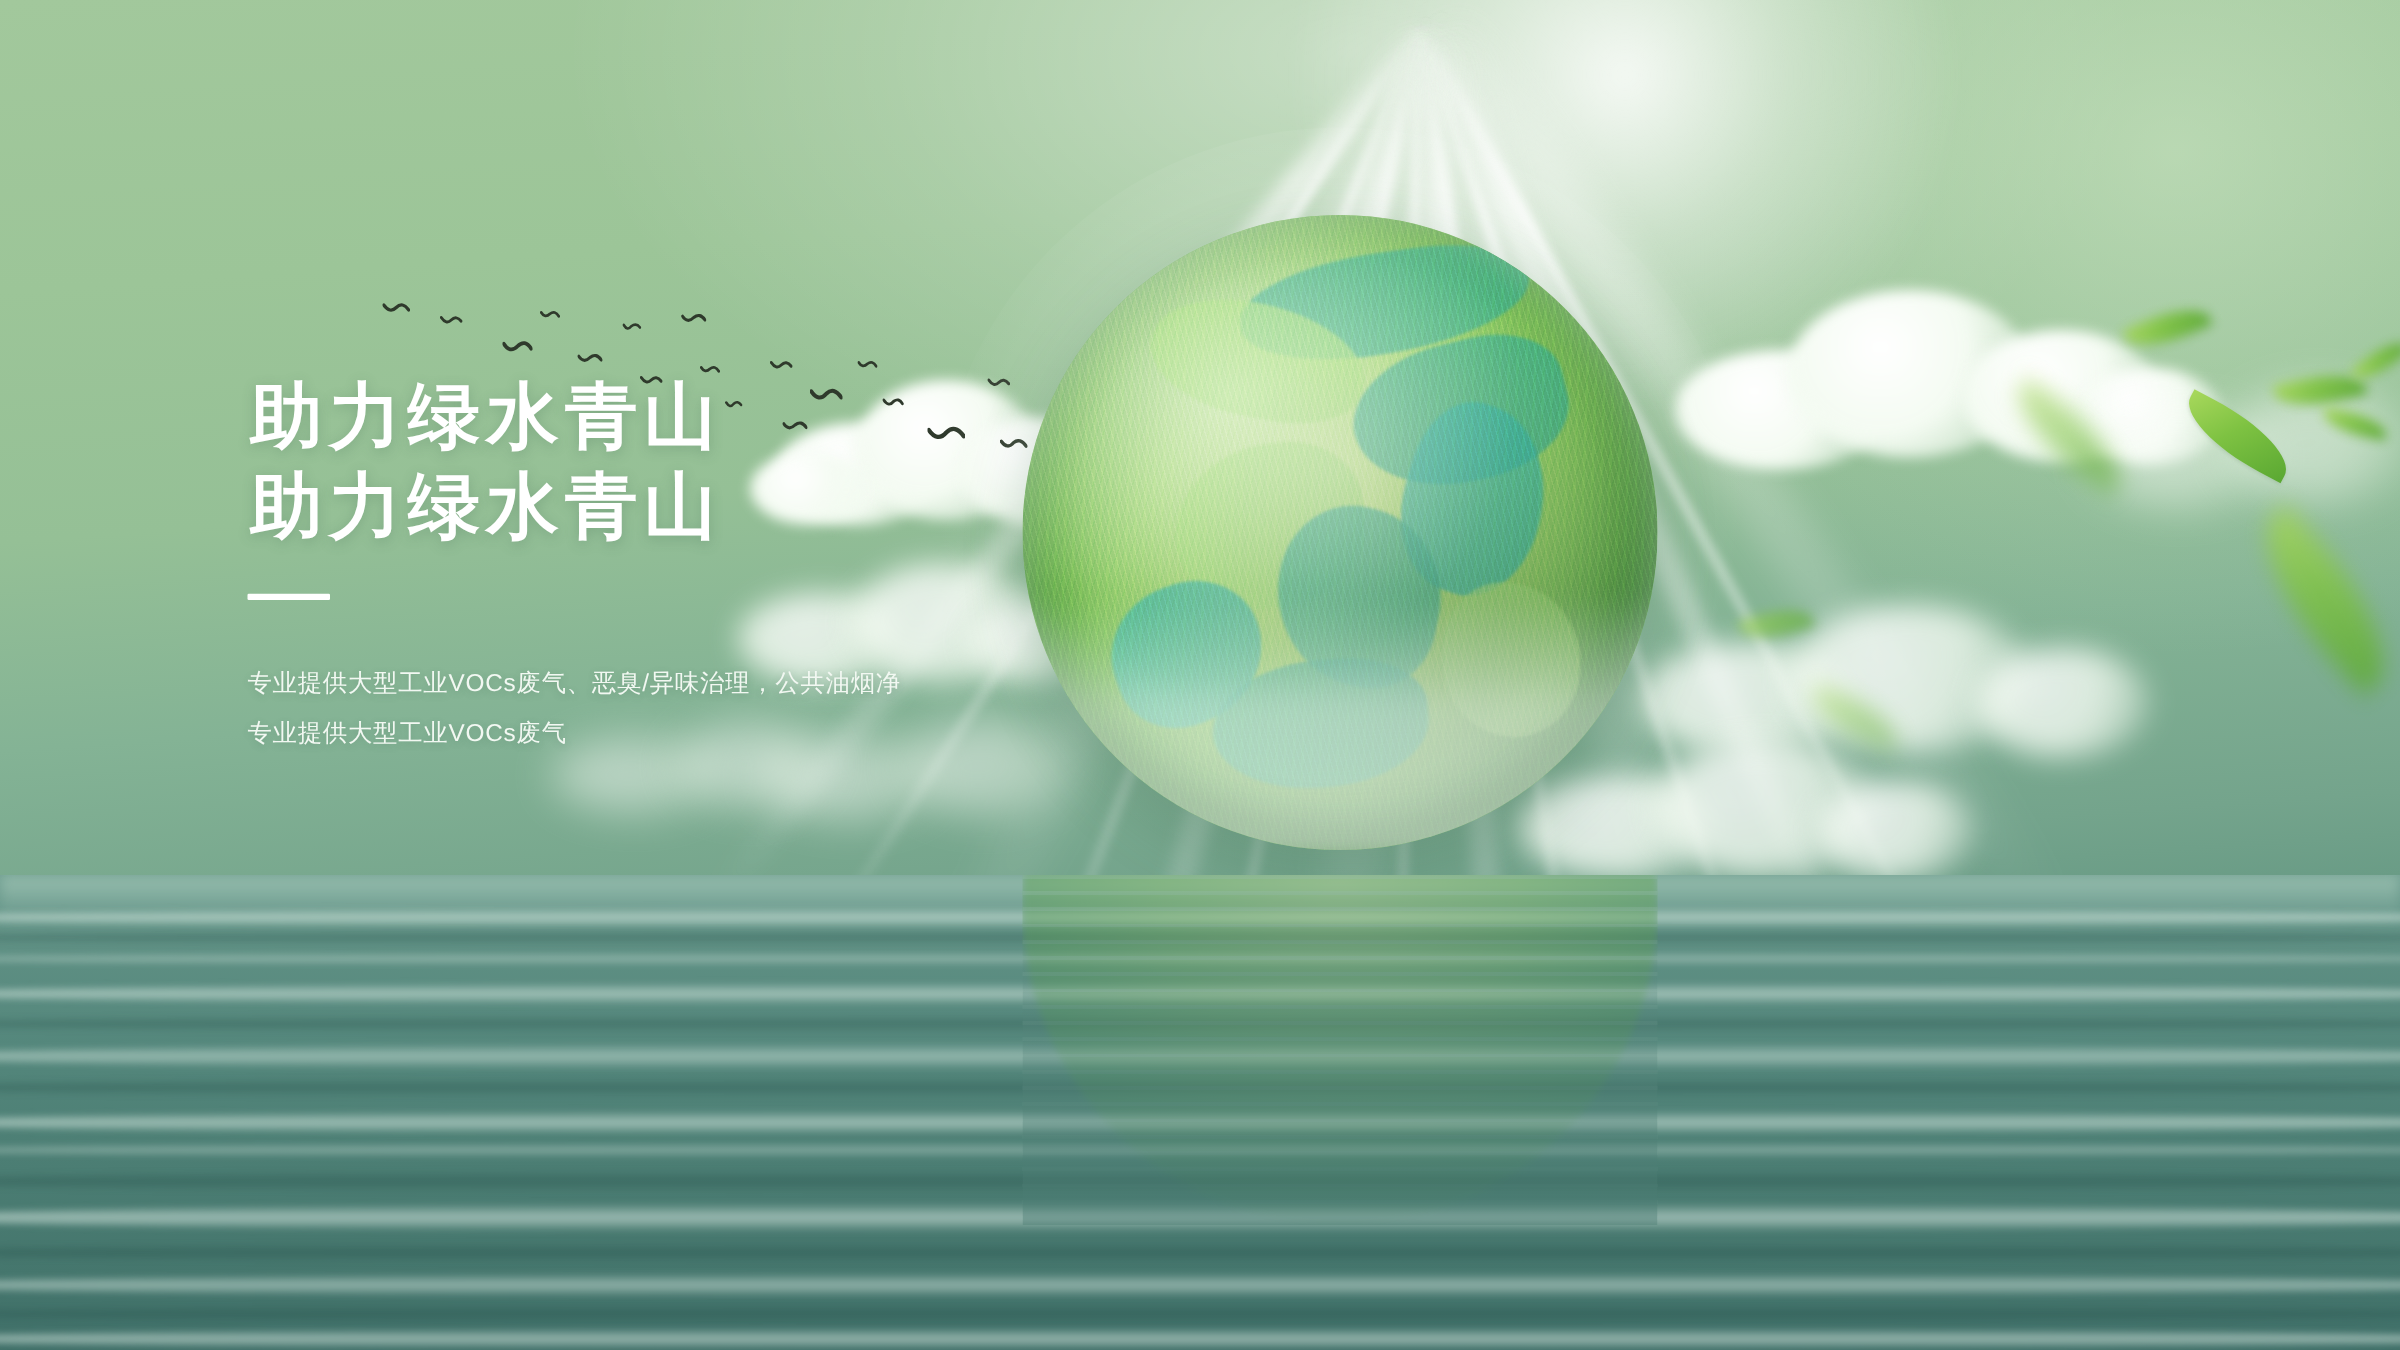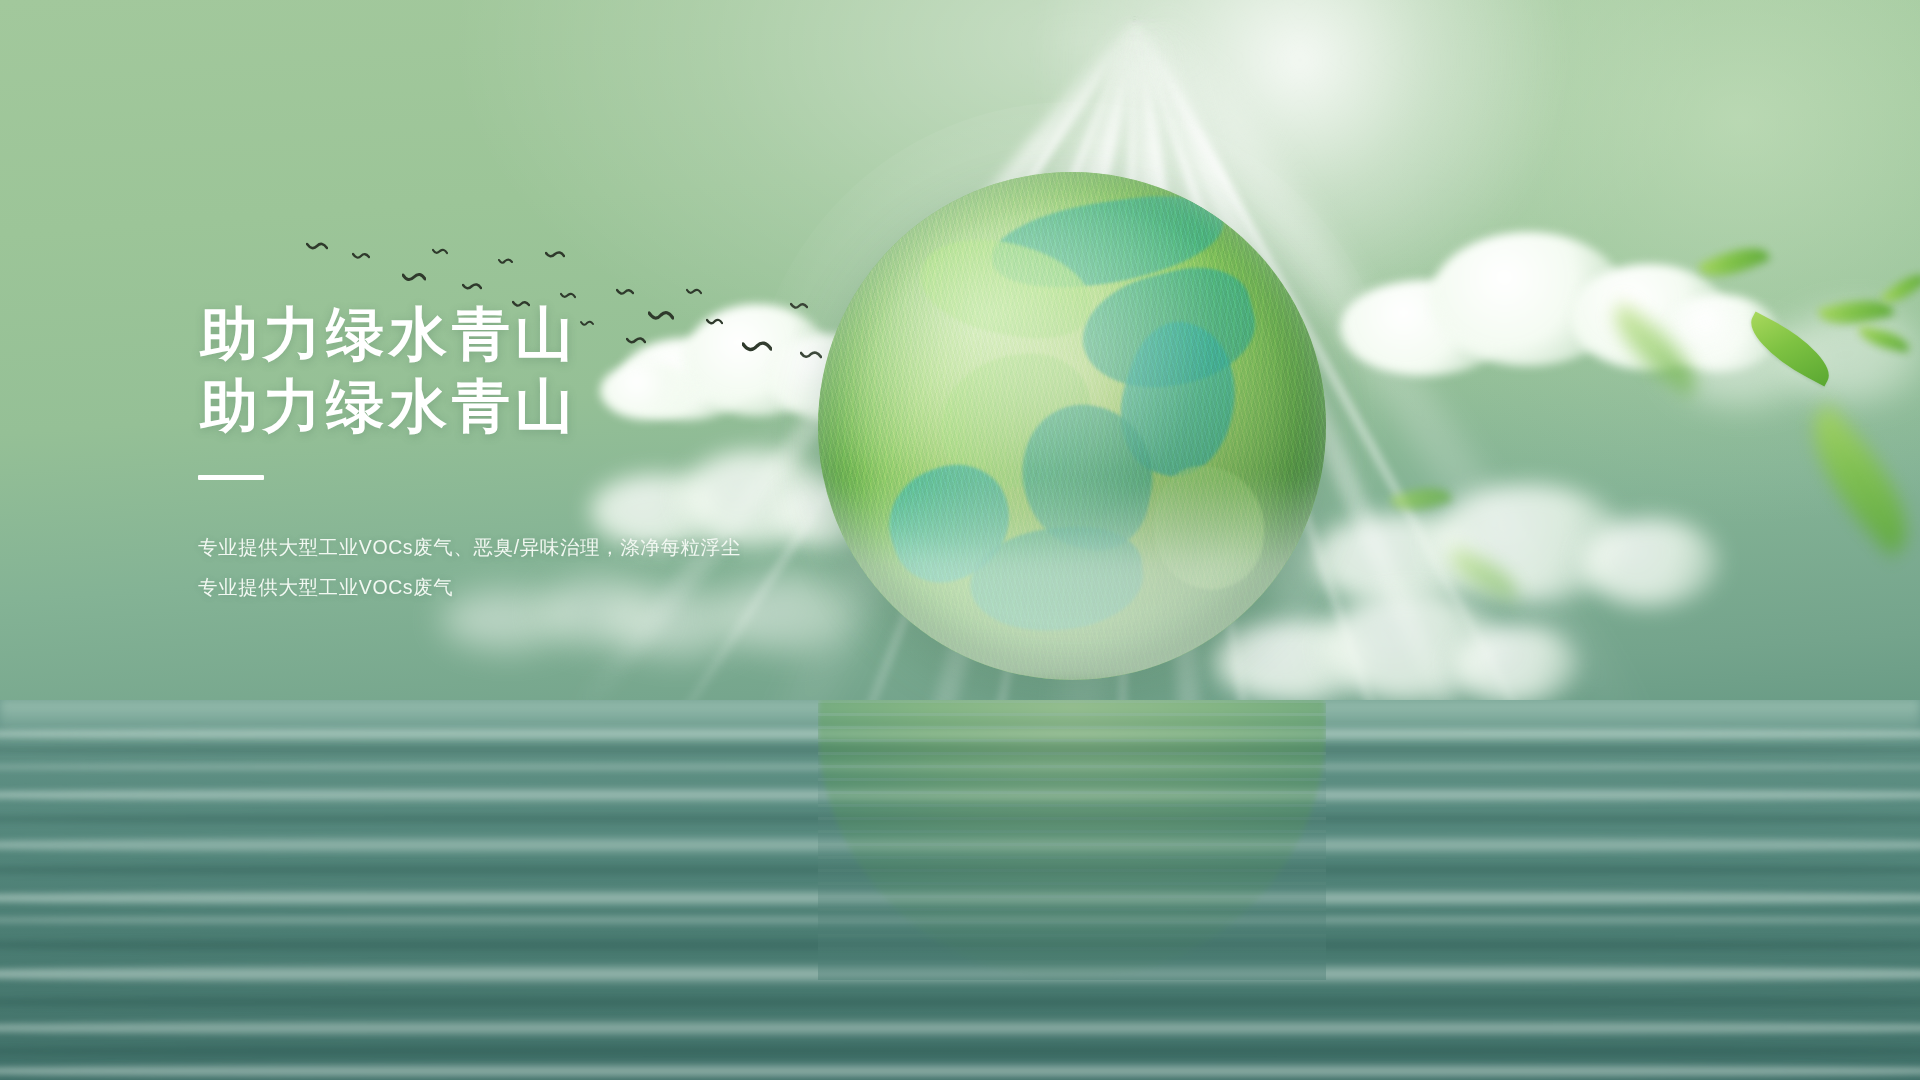--- a/index.html
+++ b/index.html
@@ -372,18 +372,18 @@
   <div class="leaf blur" style="left:1700px;top:250px;width:68px;height:24px;transform:rotate(-24deg);"></div>
   <div class="leaf blur2" style="left:1600px;top:330px;width:110px;height:38px;transform:rotate(36deg);opacity:.55;"></div>
   <div class="leaf blur" style="left:1392px;top:488px;width:58px;height:22px;transform:rotate(-18deg);opacity:.6;"></div>
   <div class="leaf blur2" style="left:1446px;top:560px;width:76px;height:28px;transform:rotate(22deg);opacity:.45;"></div>
 
   <div class="copy">
     <h1 class="headline">助力绿水青山</h1>
     <h1 class="headline">助力绿水青山</h1>
     <div class="divider"></div>
     <div class="subcopy">
-      <div>专业提供大型工业VOCs废气、恶臭/异味治理，涤净每粒浮尘</div>
+      <div>专业提供大型工业VOCs废气、恶臭/异味治理，公共油烟净</div>
       <div>专业提供大型工业VOCs废气</div>
     </div>
   </div>
 
 </div>
 
 </body></html>

